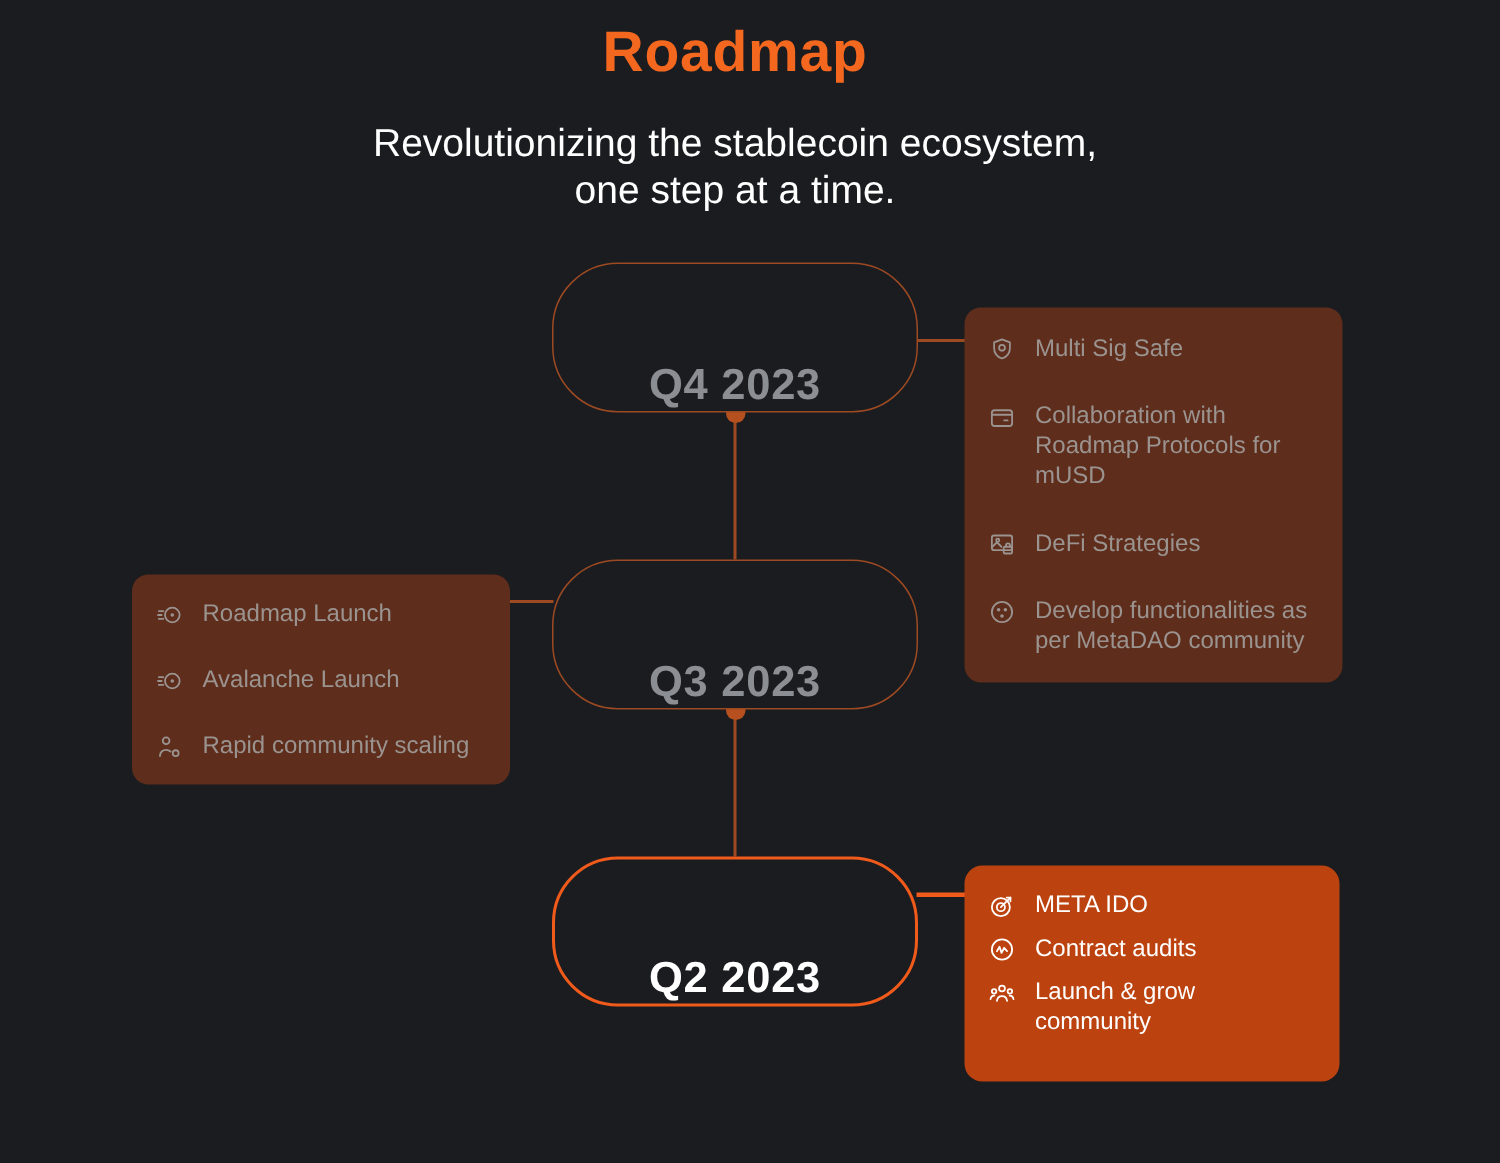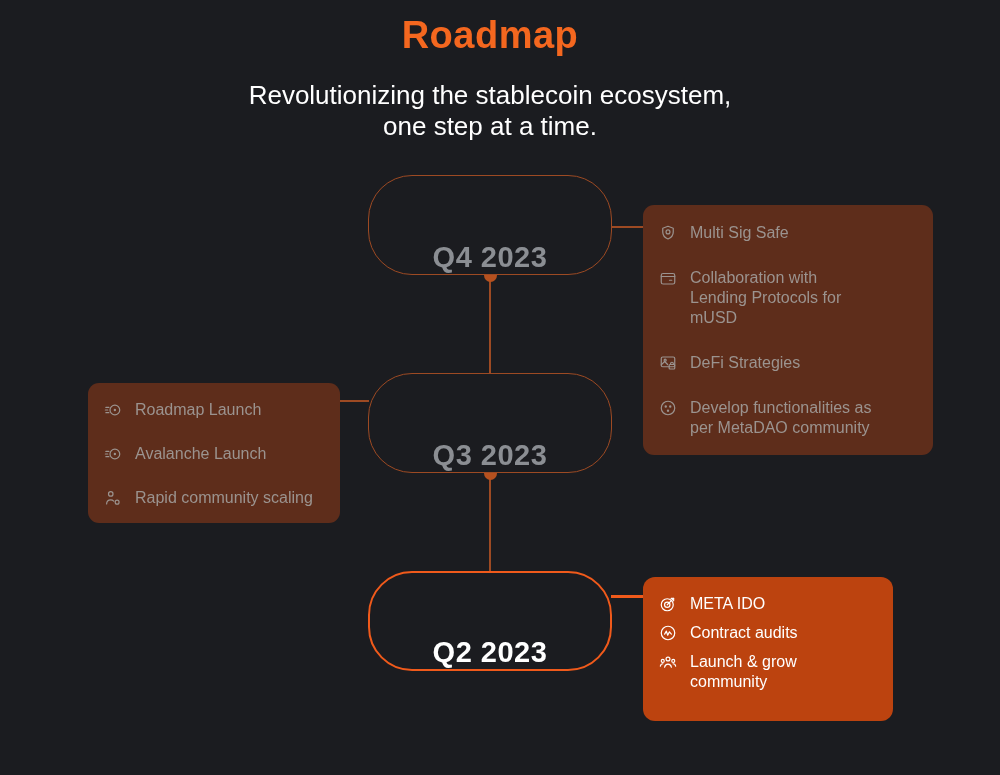--- a/index.html
+++ b/index.html
@@ -58,21 +58,21 @@
   .panel{
     position:absolute;border-radius:11px;padding:18px 16px;
     display:flex;flex-direction:column;
   }
   .panel .row{display:flex;align-items:flex-start;gap:13px;}
   .panel .row + .row{margin-top:25px;}
   .panel .icon{flex:0 0 auto;width:18px;height:18px;margin-top:1px;}
   .panel .icon svg{display:block;width:18px;height:18px;}
   .panel .row-label{font-size:16px;line-height:20px;max-width:182px;}
   .panel-brown{background:var(--panel-brown);color:var(--panel-brown-text);}
-  .panel-q4{left:643px;top:205px;width:290px;height:250px;}
+  .panel-q4{left:643px;top:205px;width:252px;height:250px;}
   .panel-q3{left:88px;top:383px;width:252px;height:140px;padding-top:17px;}
   .panel-q3 .row + .row{margin-top:24px;}
   .panel-q2{
     left:643px;top:577px;width:250px;height:144px;padding-top:17px;
     background:var(--panel-orange);color:var(--white);border-radius:12px;
   }
   .panel-q2 .row + .row{margin-top:9px;}
 </style>
 </head>
 <body>
@@ -111,21 +111,21 @@
       <span class="row-label">Multi Sig Safe</span>
     </div>
     <div class="row">
       <span class="icon">
         <svg viewBox="0 0 24 24" fill="none" stroke="currentColor" stroke-width="1.6" stroke-linecap="round" stroke-linejoin="round">
           <rect x="3" y="6" width="18" height="14" rx="2.5"></rect>
           <path d="M3 10h18"></path>
           <path d="M14 15h3"></path>
         </svg>
       </span>
-      <span class="row-label">Collaboration with Lending Protocols for mUSD</span>
+      <span class="row-label">Collaboration with Roadmap Protocols for mUSD</span>
     </div>
     <div class="row">
       <span class="icon">
         <svg viewBox="0 0 24 24" fill="none" stroke="currentColor" stroke-width="1.6" stroke-linecap="round" stroke-linejoin="round">
           <rect x="3" y="4" width="18" height="13" rx="2"></rect>
           <circle cx="8.2" cy="8.2" r="1.4"></circle>
           <path d="M3 14.5l4.5-4.5 4 4"></path>
           <rect x="13.5" y="14" width="7.5" height="6" rx="1.2"></rect>
           <path d="M15.5 14v-1.2a1.8 1.8 0 0 1 3.6 0V14"></path>
         </svg>

